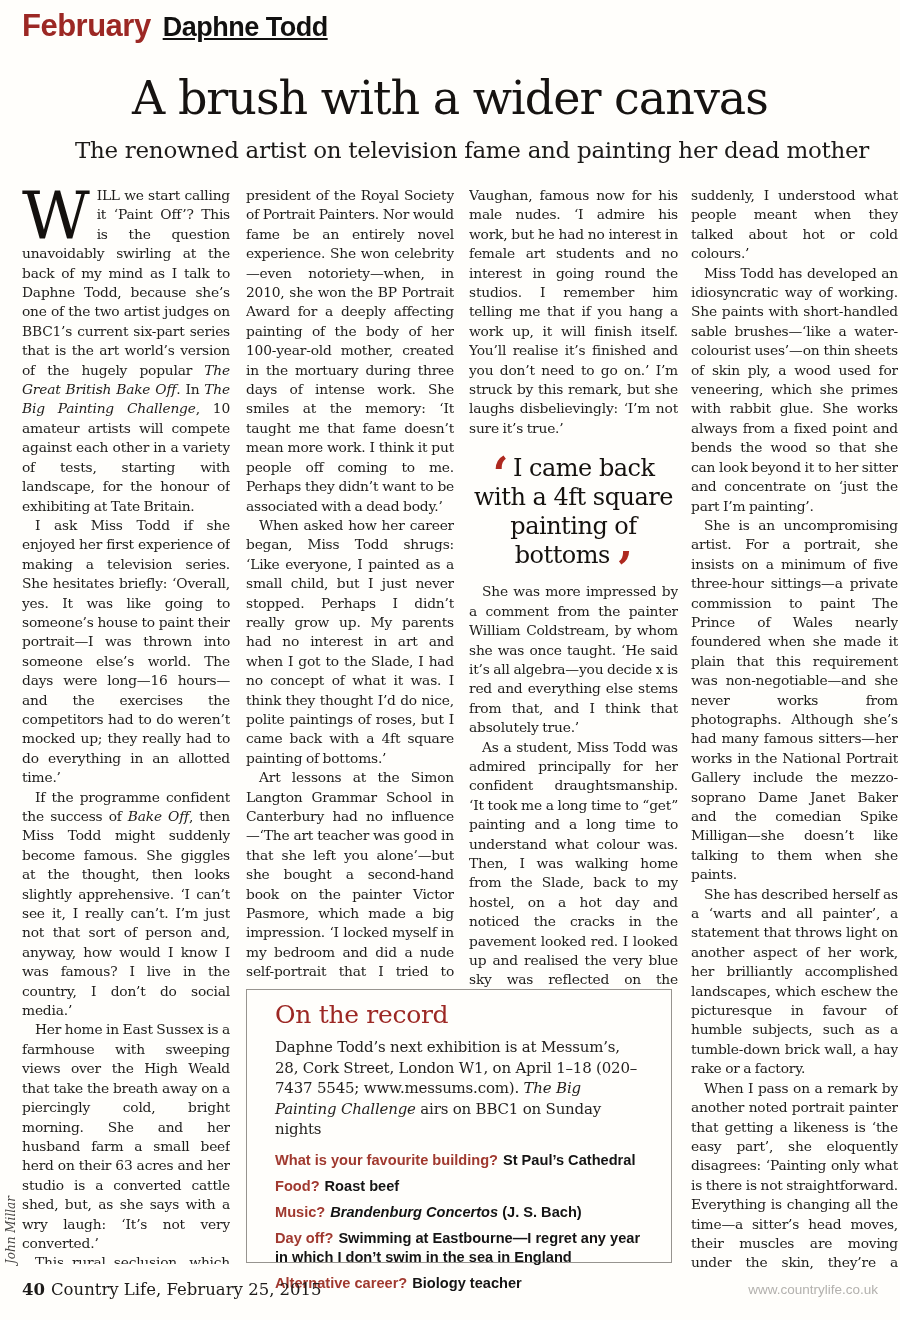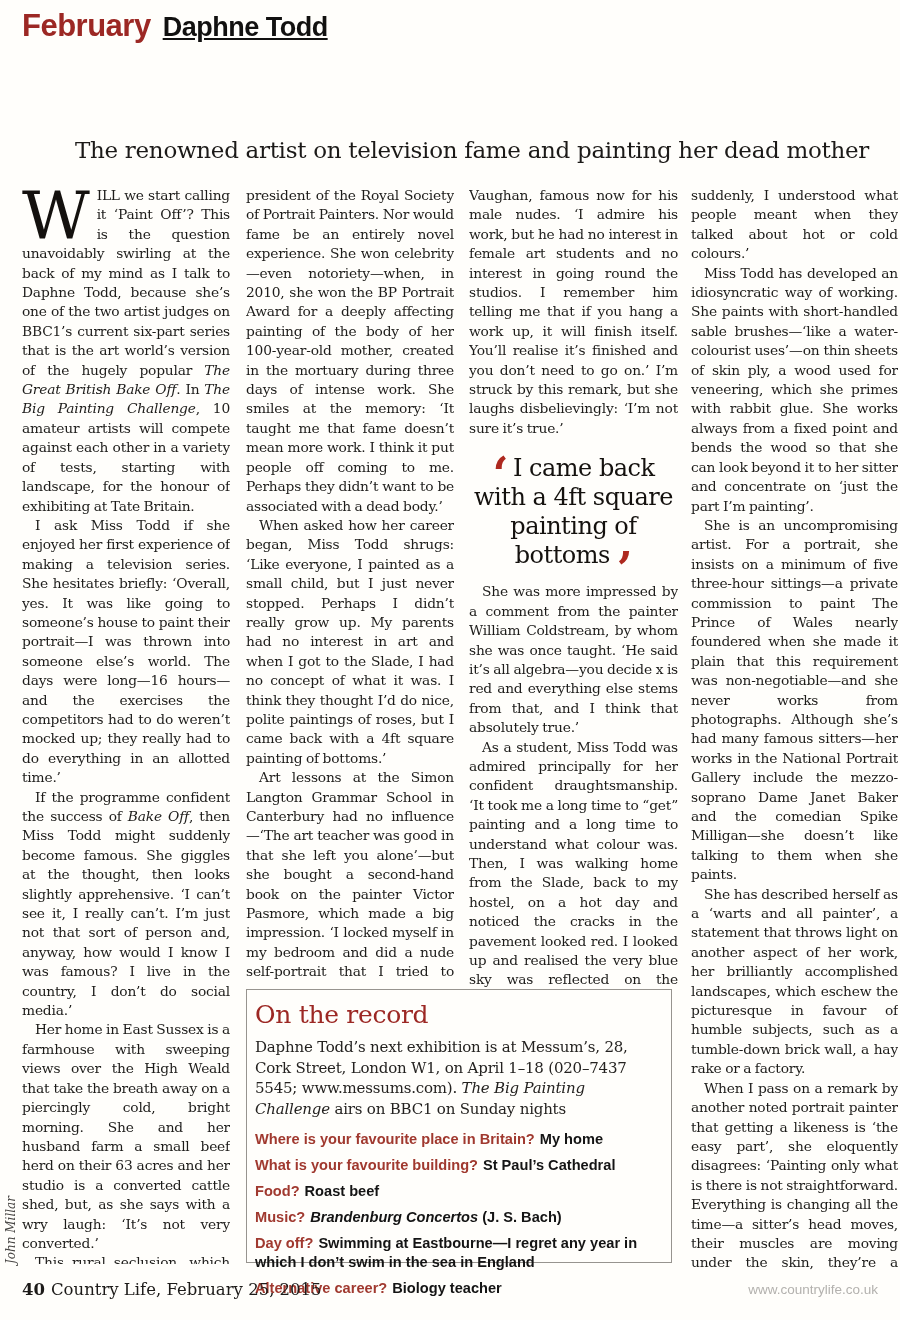--- a/index.html
+++ b/index.html
@@ -34,21 +34,21 @@
 
   
   .pullquote{margin:16px 2px 12px;text-align:center;
     font:normal 24px/29px "DejaVu Serif",serif;color:#14110e;letter-spacing:-.5px;}
   .pq-mark{color:var(--quote);font-weight:bold;font-size:46px;line-height:0;font-family:"DejaVu Serif",serif;}
   .pq-mark.open{vertical-align:-14px;margin-right:5px;}
   .pq-mark.close{vertical-align:-22px;margin-left:7px;}
 
   
   .otr-box{position:absolute;left:246px;top:989px;width:426px;height:274px;
-    border:1px solid var(--border);background:var(--bg);padding:10px 8px 8px;}
+    border:1px solid var(--border);background:var(--bg);padding:10px 28px 8px;}
   .otr-title{font:normal 25px/30px "DejaVu Serif",serif;color:var(--accent);margin-bottom:7px;letter-spacing:-.3px;}
   .otr-intro{font:15px/20.5px "DejaVu Serif",serif;color:#242220;margin-bottom:11px;letter-spacing:-.2px;}
   .qa-row{font:bold 14.6px/19px "Liberation Sans",sans-serif;margin:7px 0;color:#141414;}
   .qa-q{color:var(--qa);}
   .qa-a{color:#141414;margin-left:5px;}
 
   
   .credit{position:absolute;left:4px;top:1264px;transform:rotate(-90deg);transform-origin:0 0;
     font:italic 12px/14px "DejaVu Serif",serif;color:#454341;white-space:nowrap;}
 
@@ -61,20 +61,21 @@
 </style>
 </head>
 <body>
 
 <div class="page">
 
   <header class="kicker">
     <span class="kicker-section">February</span><span class="kicker-subject">Daphne Todd</span>
   </header>
 
+  <h1 class="headline">A brush with a wider canvas</h1>
   <h2 class="standfirst">The renowned artist on television fame and painting her dead mother</h2>
 
   <section class="col col1">
     <p class="para"><span class="dropcap">W</span><span><span>ILL we start calling it ‘Paint Off’? This is the question unavoidably swirling at the back of my mind as I talk to Daphne Todd, because she’s one of the two artist judges on BBC1’s current six-part series that is the art world’s version of the hugely popular </span><span class="it">The Great British Bake Off</span><span>. In </span><span class="it">The Big Painting Challenge</span><span>, 10 amateur artists will compete against each other in a variety of tests, starting with landscape, for the honour of exhibiting at Tate Britain.</span></span></p>
     <p class="para ind">I ask Miss Todd if she enjoyed her first experience of making a television series. She hesitates briefly: ‘Overall, yes. It was like going to someone’s house to paint their portrait—I was thrown into someone else’s world. The days were long—16 hours—and the exercises the competitors had to do weren’t mocked up; they really had to do everything in an allotted time.’</p>
     <p class="para ind"><span>If the programme confident the success of </span><span class="it">Bake Off</span><span>, then Miss Todd might suddenly become famous. She giggles at the thought, then looks slightly apprehensive. ‘I can’t see it, I really can’t. I’m just not that sort of person and, anyway, how would I know I was famous? I live in the country, I don’t do social media.’</span></p>
     <p class="para ind">Her home in East Sussex is a farmhouse with sweeping views over the High Weald that take the breath away on a piercingly cold, bright morning. She and her husband farm a small beef herd on their 63 acres and her studio is a converted cattle shed, but, as she says with a wry laugh: ‘It’s not very converted.’</p>
     <p class="para ind">This rural seclusion, which seems so appropriate for Miss Todd’s modest, quizzical personality, is misleading. Now in her late sixties, she has been at the top of her profession for decades, one of the country’s leading portraitists and the first female</p>
   </section>
 
@@ -99,21 +100,20 @@
     <p class="para ind">Miss Todd has developed an idiosyncratic way of working. She paints with short-handled sable brushes—‘like a water-colourist uses’—on thin sheets of skin ply, a wood used for veneering, which she primes with rabbit glue. She works always from a fixed point and bends the wood so that she can look beyond it to her sitter and concentrate on ‘just the part I’m painting’.</p>
     <p class="para ind">She is an uncompromising artist. For a portrait, she insists on a minimum of five three-hour sittings—a private commission to paint The Prince of Wales nearly foundered when she made it plain that this requirement was non-negotiable—and she never works from photographs. Although she’s had many famous sitters—her works in the National Portrait Gallery include the mezzo-soprano Dame Janet Baker and the comedian Spike Milligan—she doesn’t like talking to them when she paints.</p>
     <p class="para ind">She has described herself as a ‘warts and all painter’, a statement that throws light on another aspect of her work, her brilliantly accomplished landscapes, which eschew the picturesque in favour of humble subjects, such as a tumble-down brick wall, a hay rake or a factory.</p>
     <p class="para ind"><span>When I pass on a remark by another noted portrait painter that getting a likeness is ‘the easy part’, she eloquently disagrees: ‘Painting only what is there is not straightforward. Everything is changing all the time—a sitter’s head moves, their muscles are moving under the skin, they’re a malleable, movable surface, yet out of all that you’ve got to distill something about them that is typical.’ It sounds quite a challenge for the ‘Paint Off’ contestants.</span></p>
 
   </section>
 
   <aside class="otr-box">
     <div class="otr-title">On the record</div>
     <p class="otr-intro"><span>Daphne Todd’s next exhibition is at Messum’s, 28, Cork Street, London W1, on April 1–18 (020–7437 5545; www.messums.com). </span><span class="it">The Big Painting Challenge</span><span> airs on BBC1 on Sunday nights</span></p>
-    <p class="qa-row"><span class="qa-q">Where is your favourite place in Britain?</span><span class="qa-a"><span>My home</span></span></p>
     <p class="qa-row"><span class="qa-q">What is your favourite building?</span><span class="qa-a"><span>St Paul’s Cathedral</span></span></p>
     <p class="qa-row"><span class="qa-q">Food?</span><span class="qa-a"><span>Roast beef</span></span></p>
     <p class="qa-row"><span class="qa-q">Music?</span><span class="qa-a"><span class="it">Brandenburg Concertos</span><span> (J. S. Bach)</span></span></p>
     <p class="qa-row"><span class="qa-q">Day off?</span><span class="qa-a"><span>Swimming at Eastbourne—I regret any year in which I don’t swim in the sea in England</span></span></p>
     <p class="qa-row"><span class="qa-q">Alternative career?</span><span class="qa-a"><span>Biology teacher</span></span></p>
   </aside>
 
   <div class="credit">John Millar</div>
 
   <footer class="footer">

